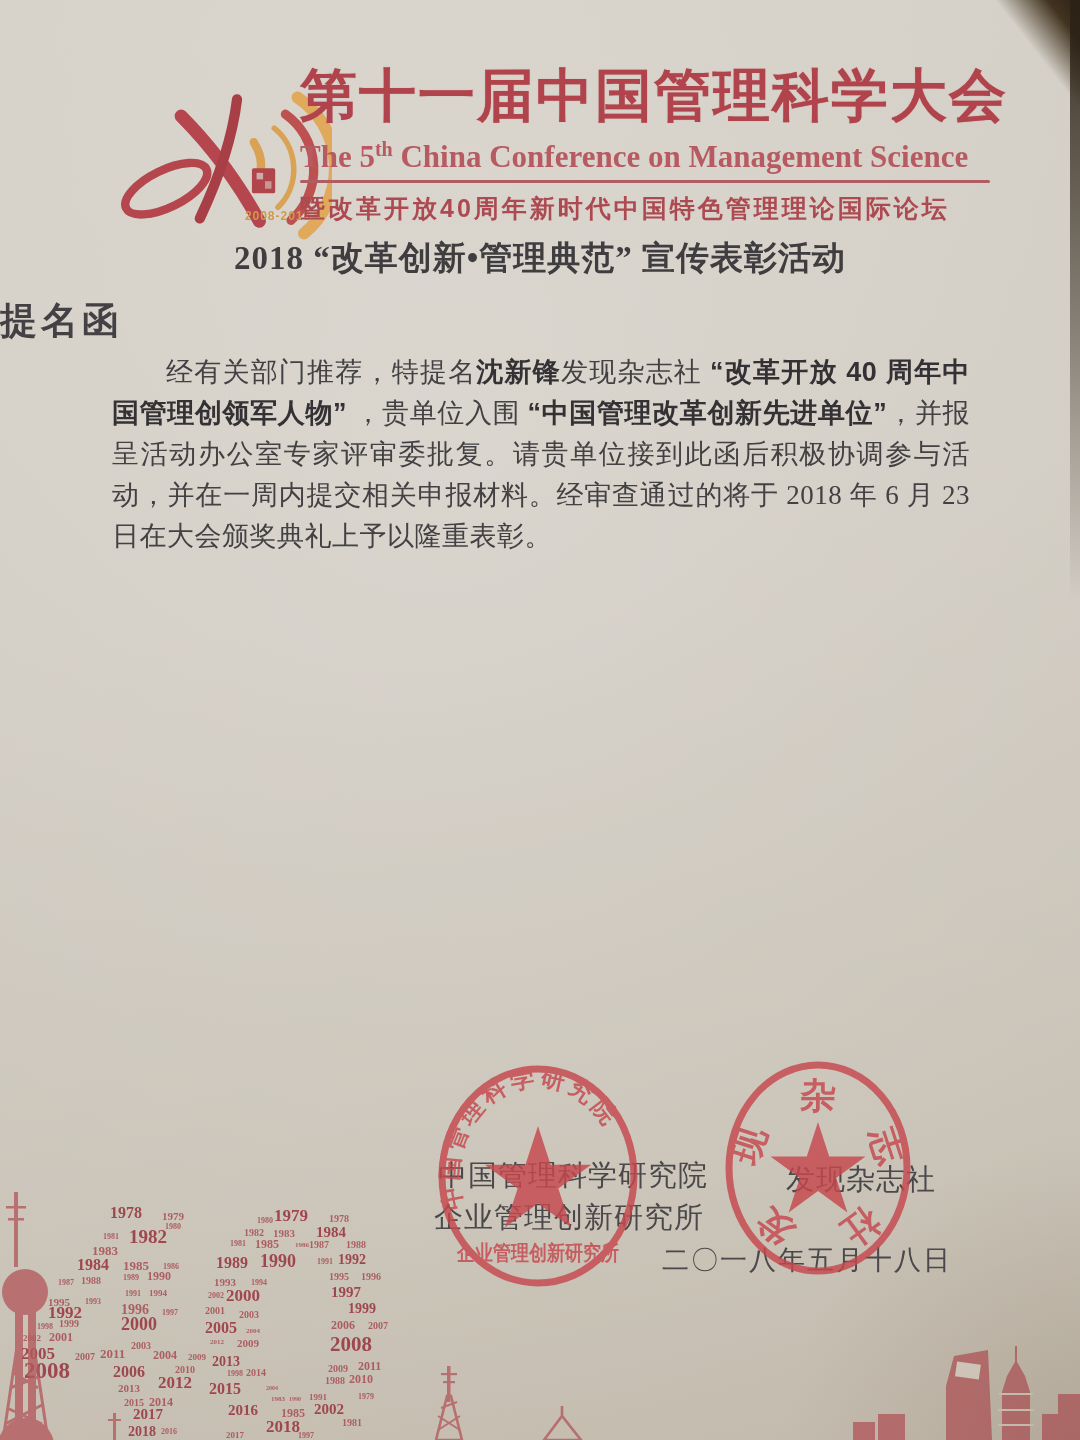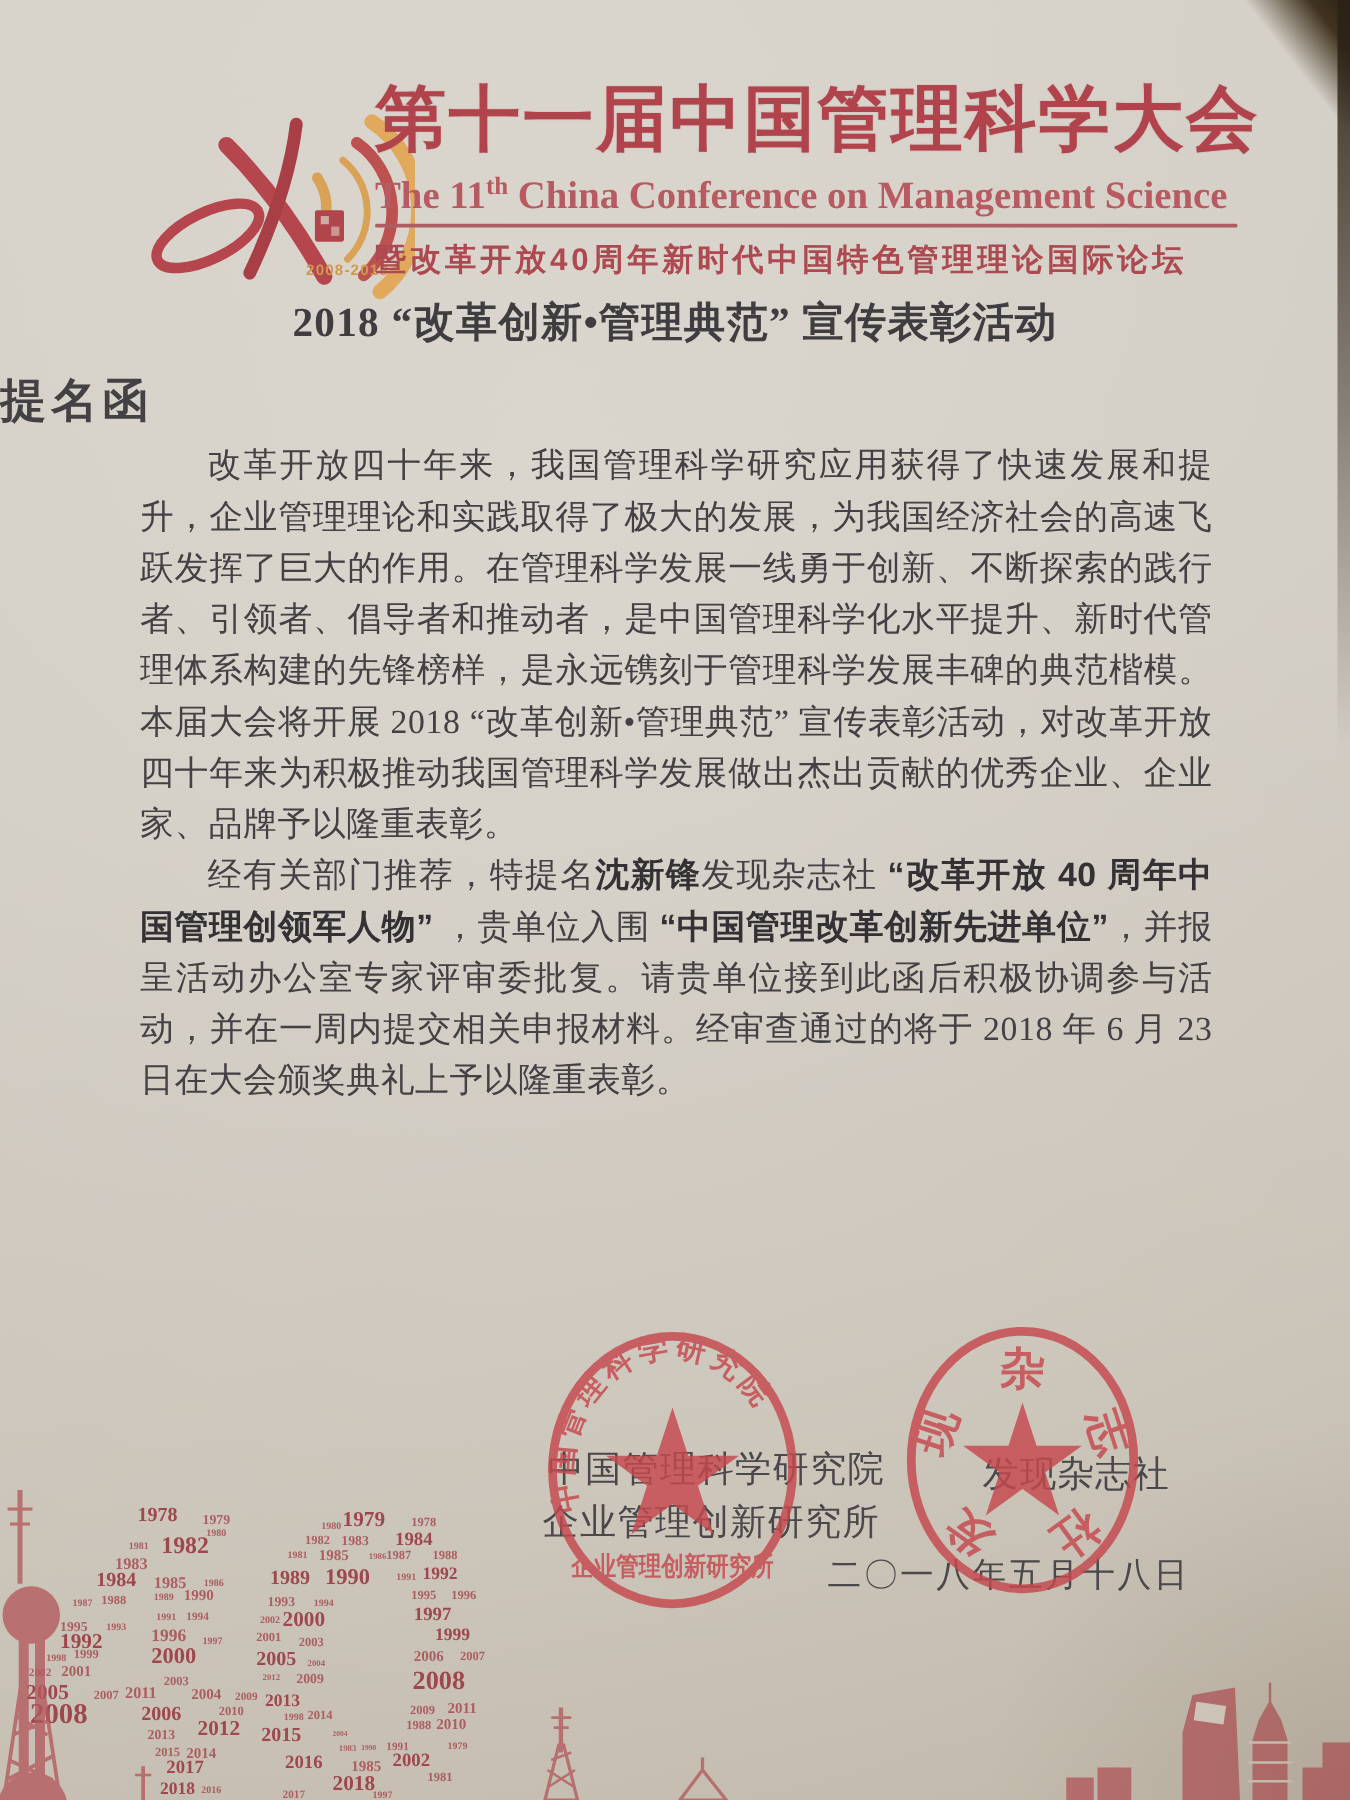--- a/index.html
+++ b/index.html
@@ -221,30 +221,29 @@
       <path d="M206,98 Q220,120 209,142" stroke="#d9a255" stroke-width="9"></path>
     </g>
     <rect x="204" y="126" width="25" height="27" rx="2" fill="#b0454b"></rect>
     <rect x="209" y="131" width="7" height="7" fill="#d8cfc4" opacity="0.75"></rect>
     <rect x="218" y="140" width="7" height="8" fill="#d8cfc4" opacity="0.6"></rect>
     <text x="232" y="182" text-anchor="middle" font-size="13" font-weight="bold" fill="#cf9a4e" letter-spacing="1" font-family="'Liberation Sans',sans-serif">2008-2018</text>
   </svg>
 
   <div class="header-text">
     <div class="h-cn">第十一届中国管理科学大会</div>
-    <div class="h-en"><span>The 11</span><sup>th</sup><span> China Conference on Management Science</span></div>
+    <div class="h-en"><span>The 5</span><sup>th</sup><span> China Conference on Management Science</span></div>
     <div class="h-rule"></div>
     <div class="h-sub">暨改革开放40周年新时代中国特色管理理论国际论坛</div>
   </div>
 
   <div class="event-title">2018 “改革创新•管理典范” 宣传表彰活动</div>
   <div class="doc-title">提名函</div>
 
   <div class="letter-body">
-    <p>改革开放四十年来，我国管理科学研究应用获得了快速发展和提升，企业管理理论和实践取得了极大的发展，为我国经济社会的高速飞跃发挥了巨大的作用。在管理科学发展一线勇于创新、不断探索的践行者、引领者、倡导者和推动者，是中国管理科学化水平提升、新时代管理体系构建的先锋榜样，是永远镌刻于管理科学发展丰碑的典范楷模。本届大会将开展 2018 “改革创新•管理典范” 宣传表彰活动，对改革开放四十年来为积极推动我国管理科学发展做出杰出贡献的优秀企业、企业家、品牌予以隆重表彰。</p>
     <p><span>经有关部门推荐，特提名</span><span class="seg-b">沈新锋</span><span>发现杂志社 </span><span class="seg-b">“改革开放 40 周年中国管理创领军人物”</span><span> ，贵单位入围 </span><span class="seg-b">“中国管理改革创新先进单位”</span><span>，并报呈活动办公室专家评审委批复。请贵单位接到此函后积极协调参与活动，并在一周内提交相关申报材料。经审查通过的将于 2018 年 6 月 23 日在大会颁奖典礼上予以隆重表彰。</span></p>
   </div>
 
   <div class="sig sig-org1">中国管理科学研究院</div>
   <div class="sig sig-org2">企业管理创新研究所</div>
   <div class="sig sig-org3">发现杂志社</div>
   <div class="sig sig-date">二〇一八年五月十八日</div>
 
   <svg class="seal-layer" viewBox="0 0 1080 1440">
     <defs>

